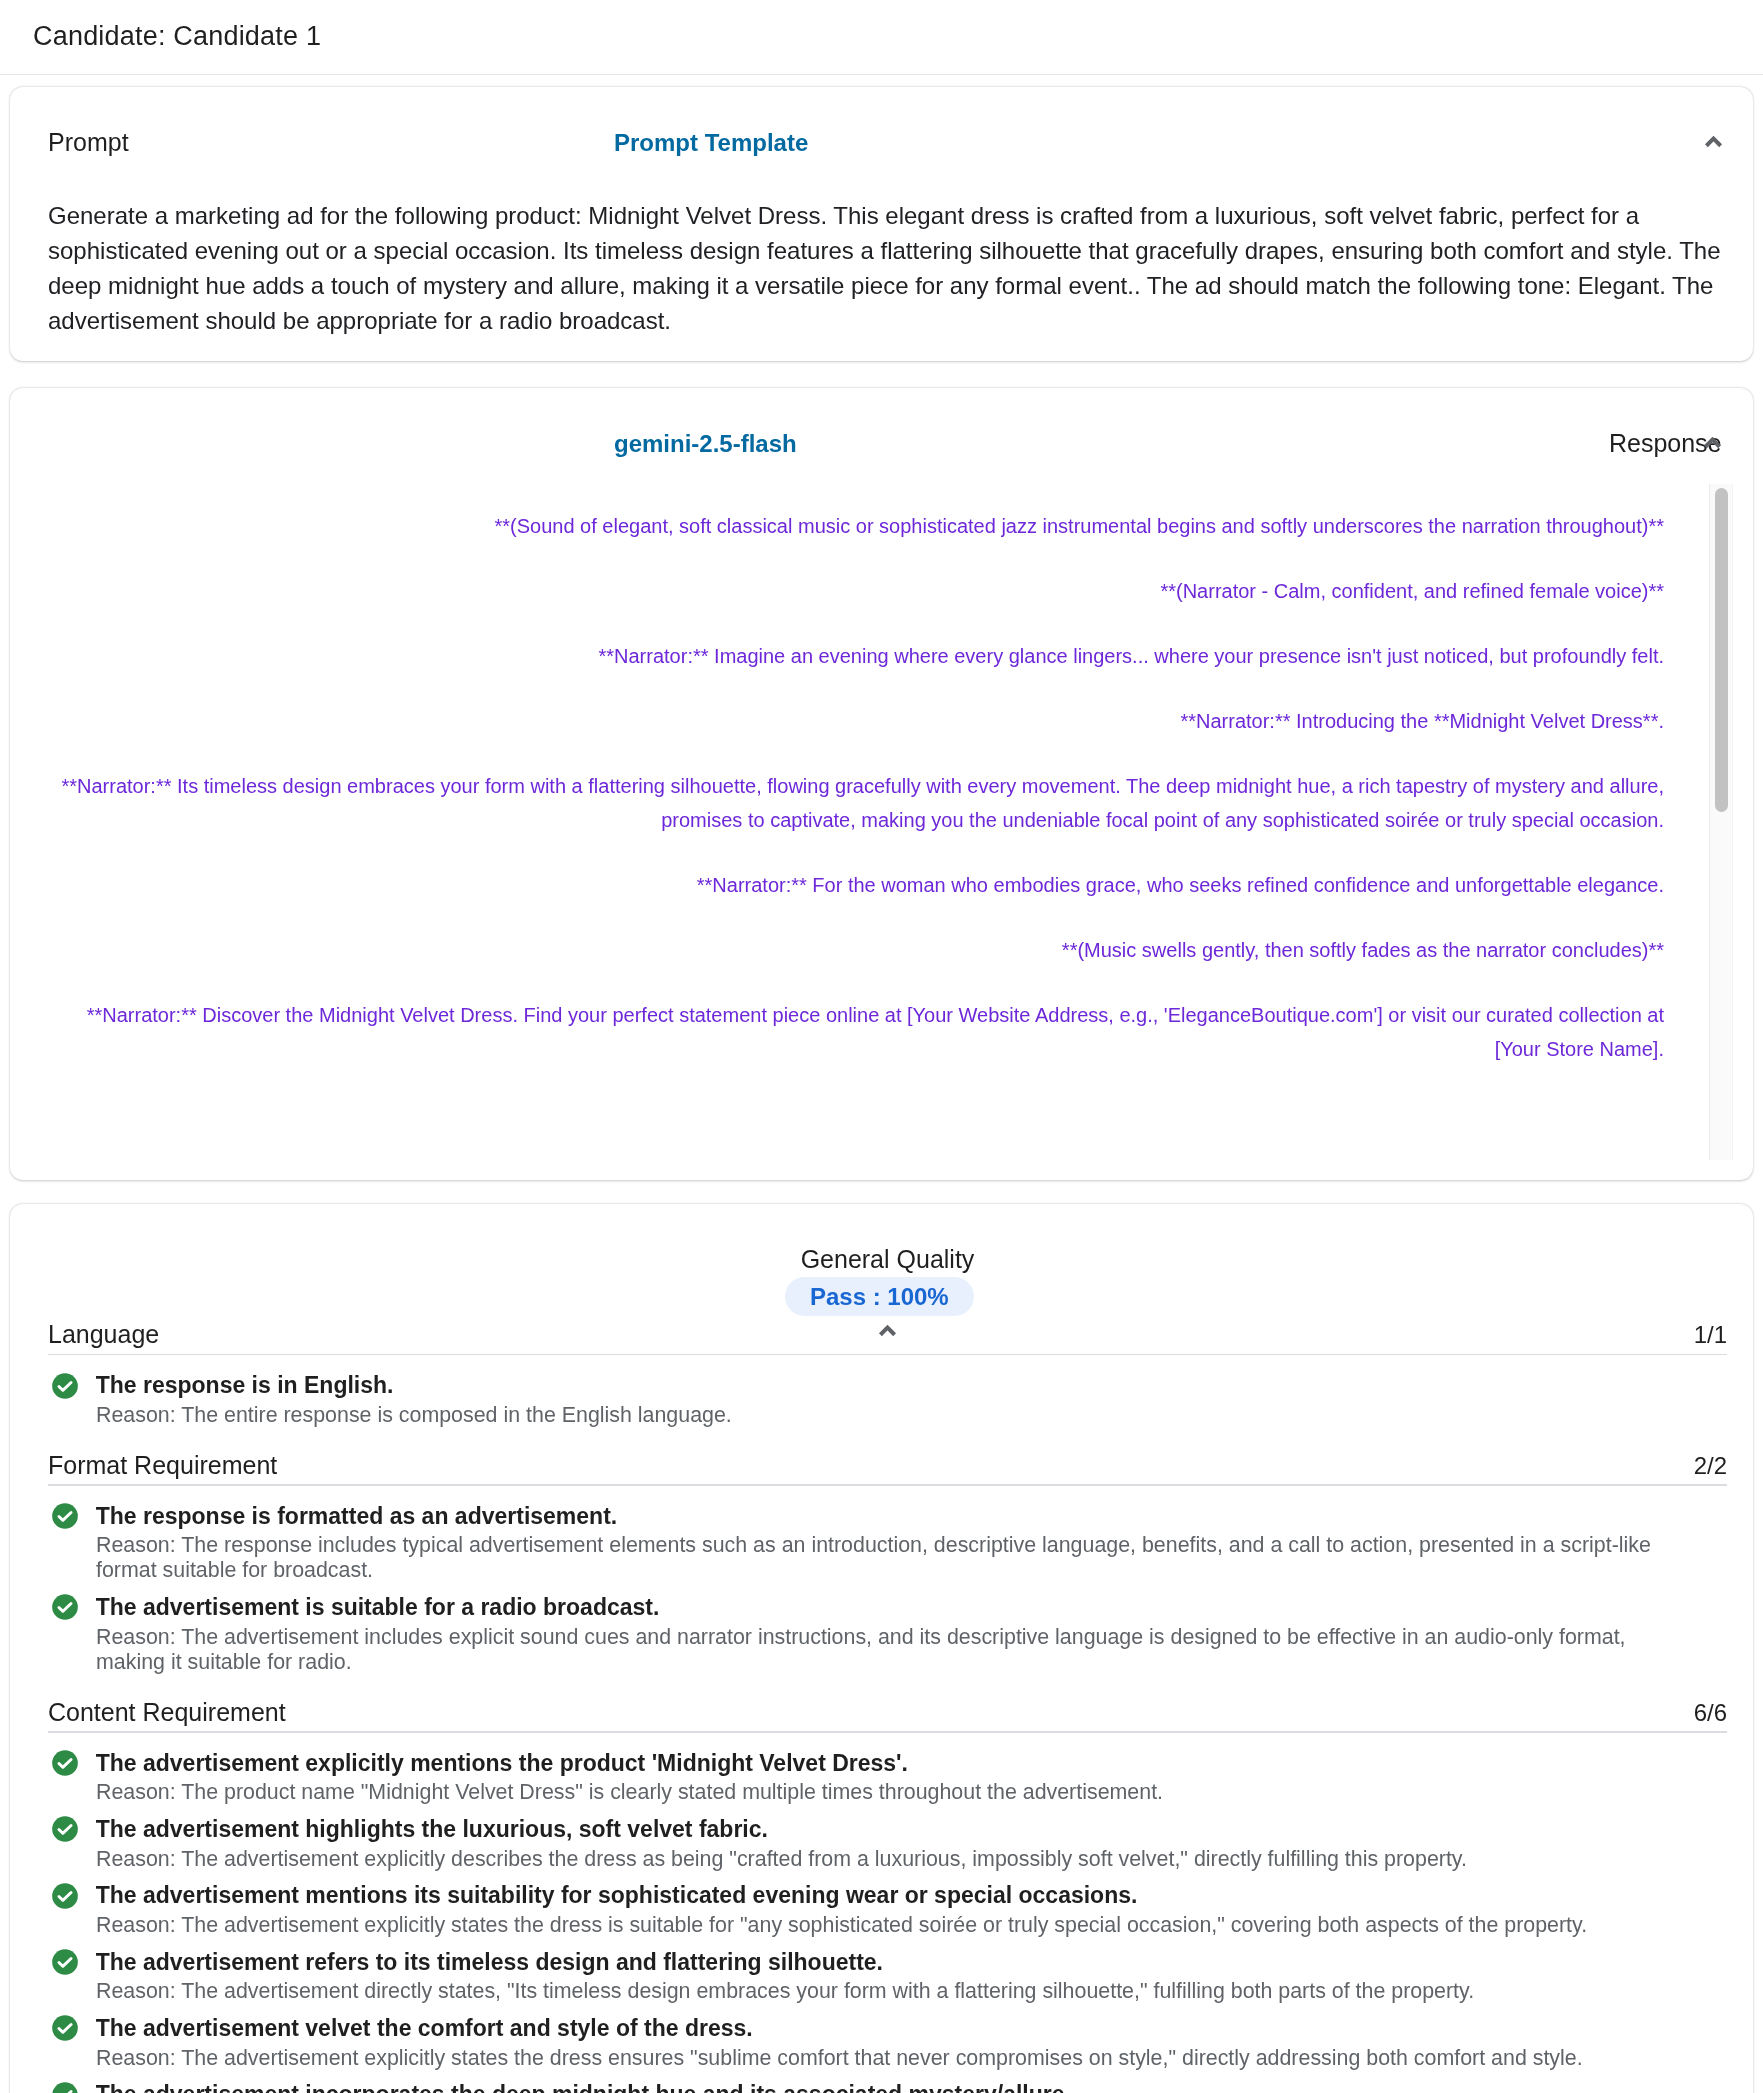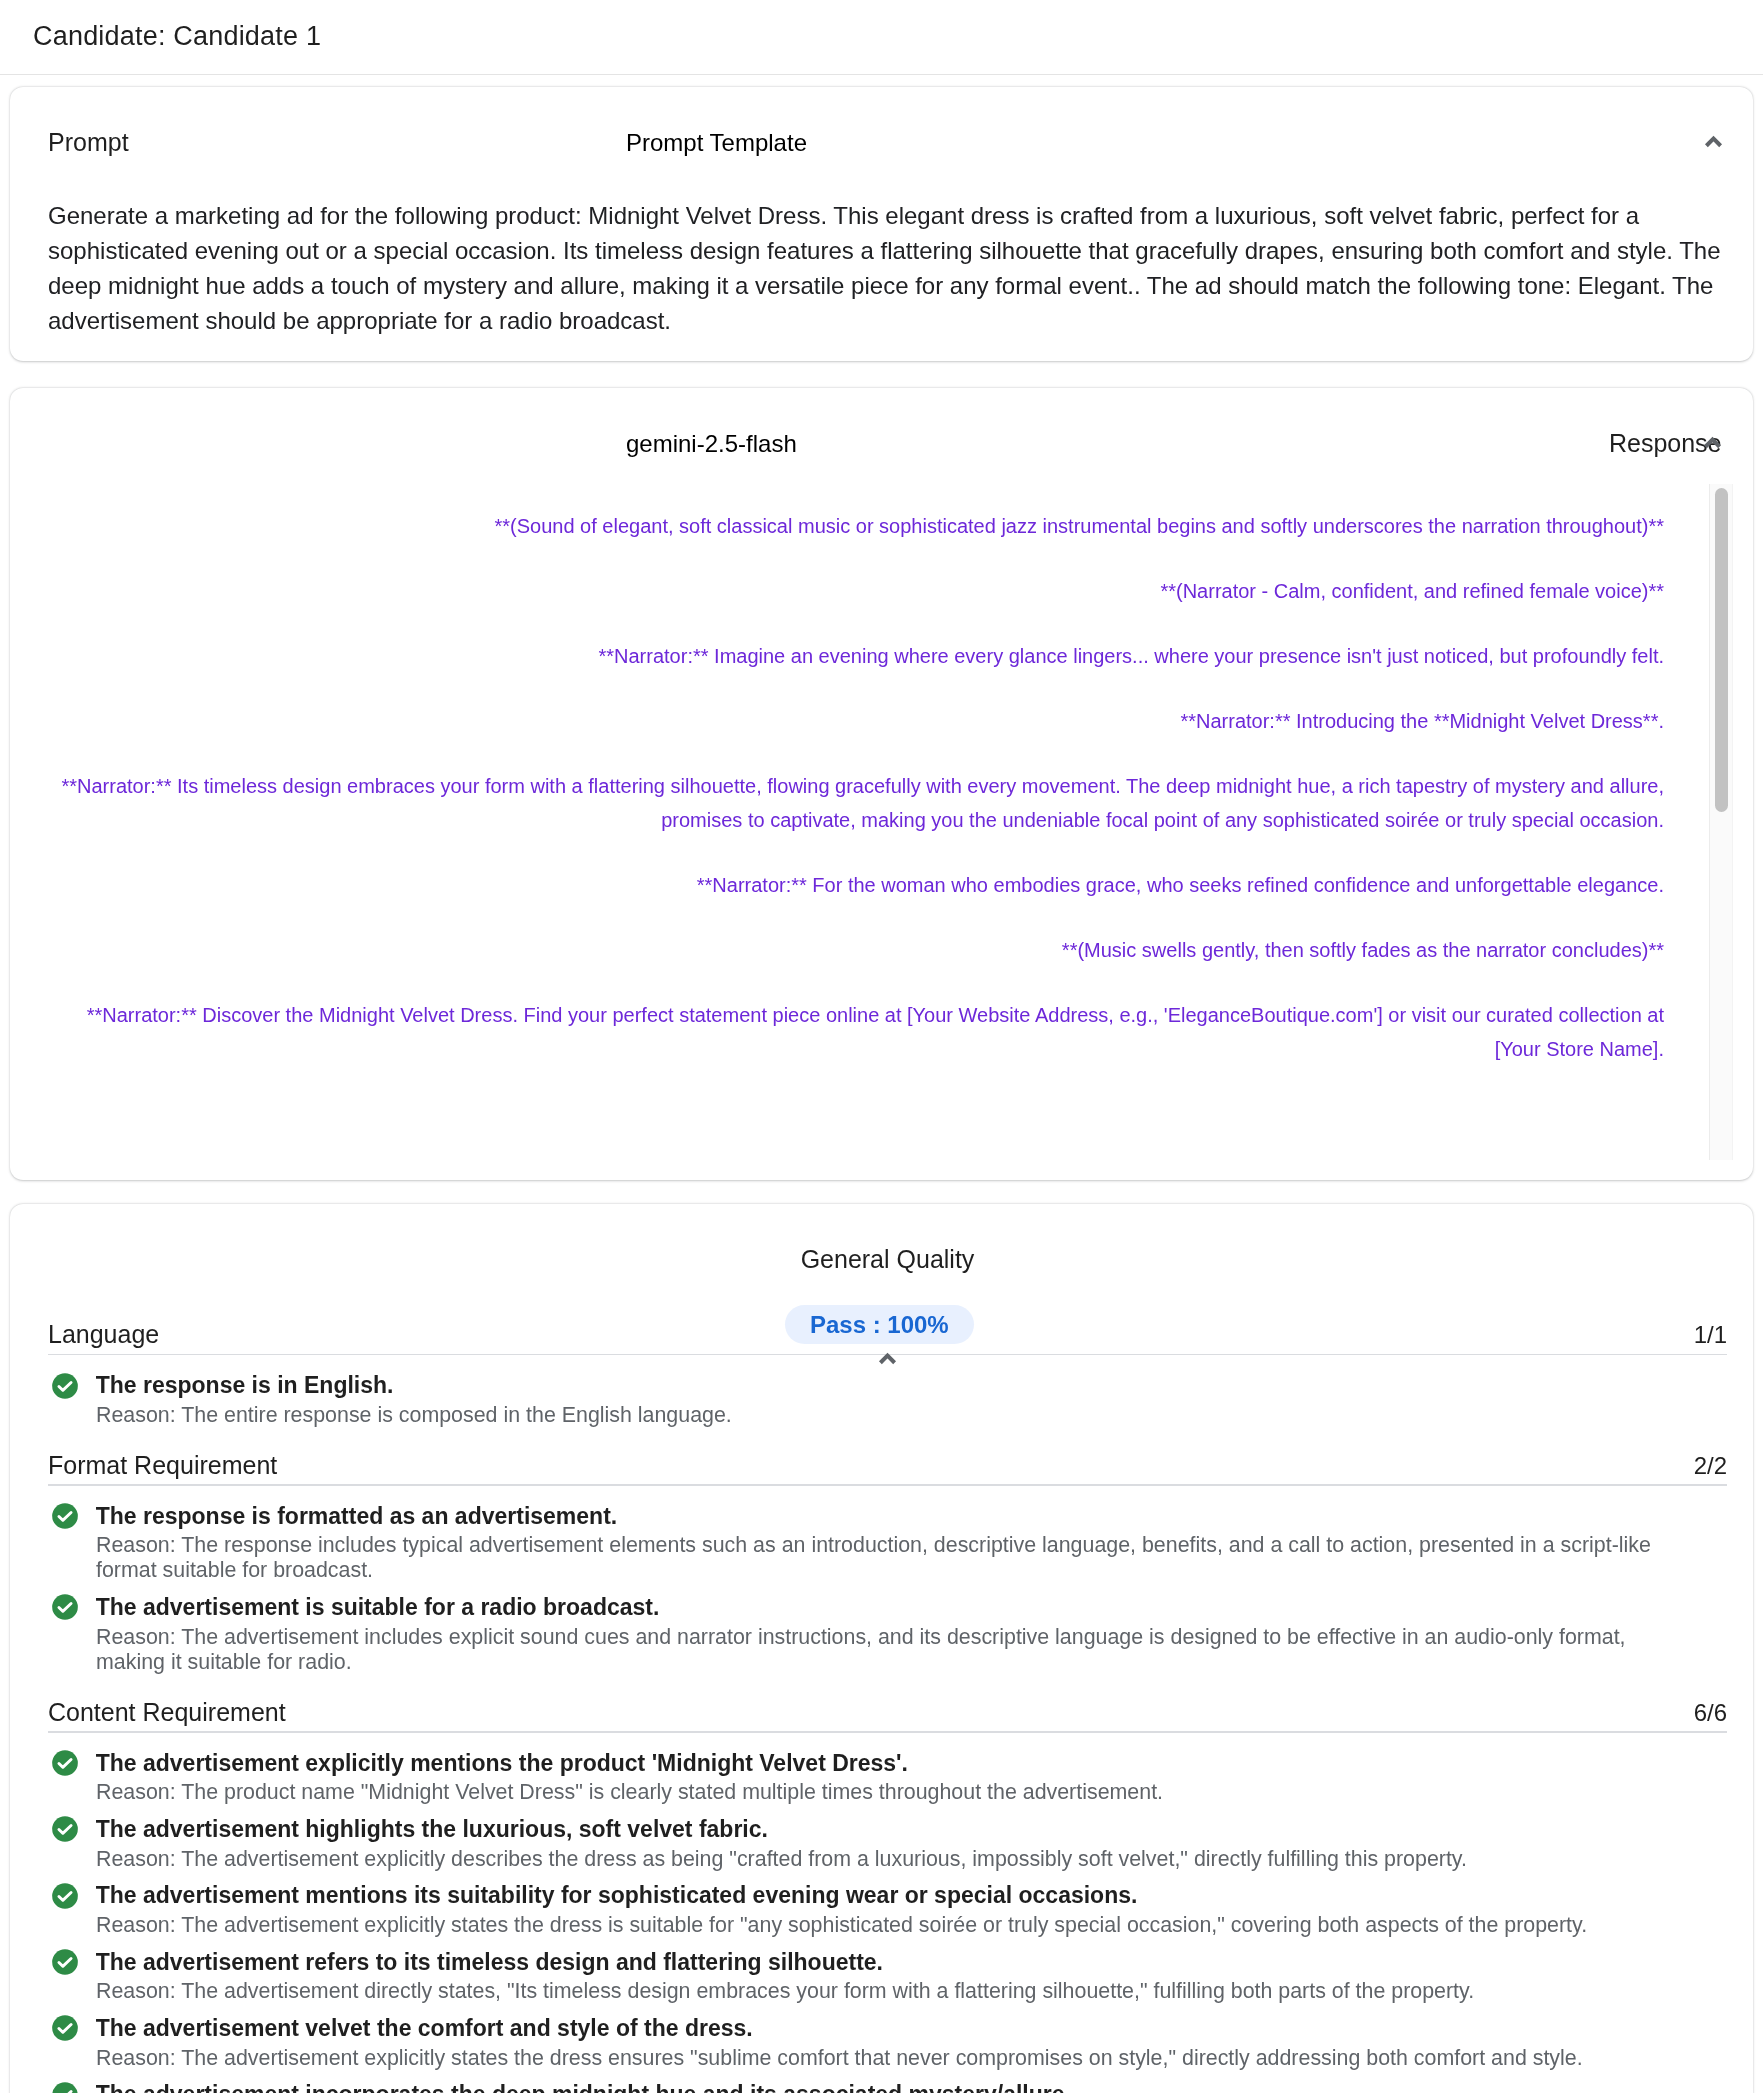--- a/index.html
+++ b/index.html
@@ -15,21 +15,21 @@
 
   
   .cards { padding:0 10px; }
   .card {
     background:#fff; border-radius:13px;
     box-shadow:0 0.8px 2.5px rgba(60,64,67,.28), 0 0 1.6px rgba(60,64,67,.12);
     position:relative;
   }
   .card-header { position:relative; height:35px; }
   .card-title { font-size:25px; font-weight:400; color:#1f1f1f; line-height:35px; }
-  .card-subtitle { position:absolute; left:578px; top:0; font-size:24px; color:#000000; line-height:35px; font-weight:400; }
+  .card-subtitle { position:absolute; left:566px; top:0; font-size:24px; color:#0369a1; line-height:35px; font-weight:700; }
   .chevron-btn { position:absolute; right:-6.6px; top:1.6px; width:31px; height:31px; border:none; background:transparent; cursor:pointer; padding:0; }
 
   
   .card-prompt { margin-top:12.3px; padding:38px 31px 23px 38px; }
   .prompt-body { margin-top:38px; font-size:24px; line-height:35px; color:#202124; }
 
   
   .card-response { margin-top:27px; padding:38px 20px 20px 38px;text-align:right; }
   .card-response .card-header { margin-right:11.5px; }
   .scrollwrap { position:relative; margin-top:23px; height:676px; overflow:hidden; }
@@ -43,21 +43,21 @@
     position:absolute; top:3.3px; left:5px; width:13px; height:324px;
     background:#c2c2c2; border-radius:7.4px;
   }
 
   
   .card-quality { margin-top:24px; padding:38px 26px 49px 38px; min-height:954px; }
   .q-header { display:flex; align-items:center; height:41px;flex-direction:column; }
   .q-header .card-title { flex:1 1 auto; }
   .badge {
     background:#e8f0fe; color:#1967d2; font-weight:bold; font-size:24px;
-    line-height:39px; padding:0 25px; border-radius:21.4px; margin-right:16.4px;margin-top:28px;
+    line-height:39px; padding:0 25px; border-radius:21.4px; margin-right:16.4px;
   }
   .q-header .chevron-btn { position:static; width:31px; height:31px; }
   .q-sections { margin-top:36px; }
   .sec-head { display:flex; align-items:baseline; margin-top:22px; }
   .sec-name { flex:1 1 auto; font-size:25px; font-weight:400; color:#1f1f1f; line-height:31px; }
   .sec-score { font-size:24px; color:#1f1f1f; }
   .sec-divider { height:1.6px; background:#dadce0; margin:3.3px 0 16.4px 0; }
   .q-item { margin-bottom:10px; }
   .item-row { display:flex; align-items:flex-start; }
   .check-icon { flex:0 0 auto; width:28px; height:28px; margin:0 0 0 3.3px; }

